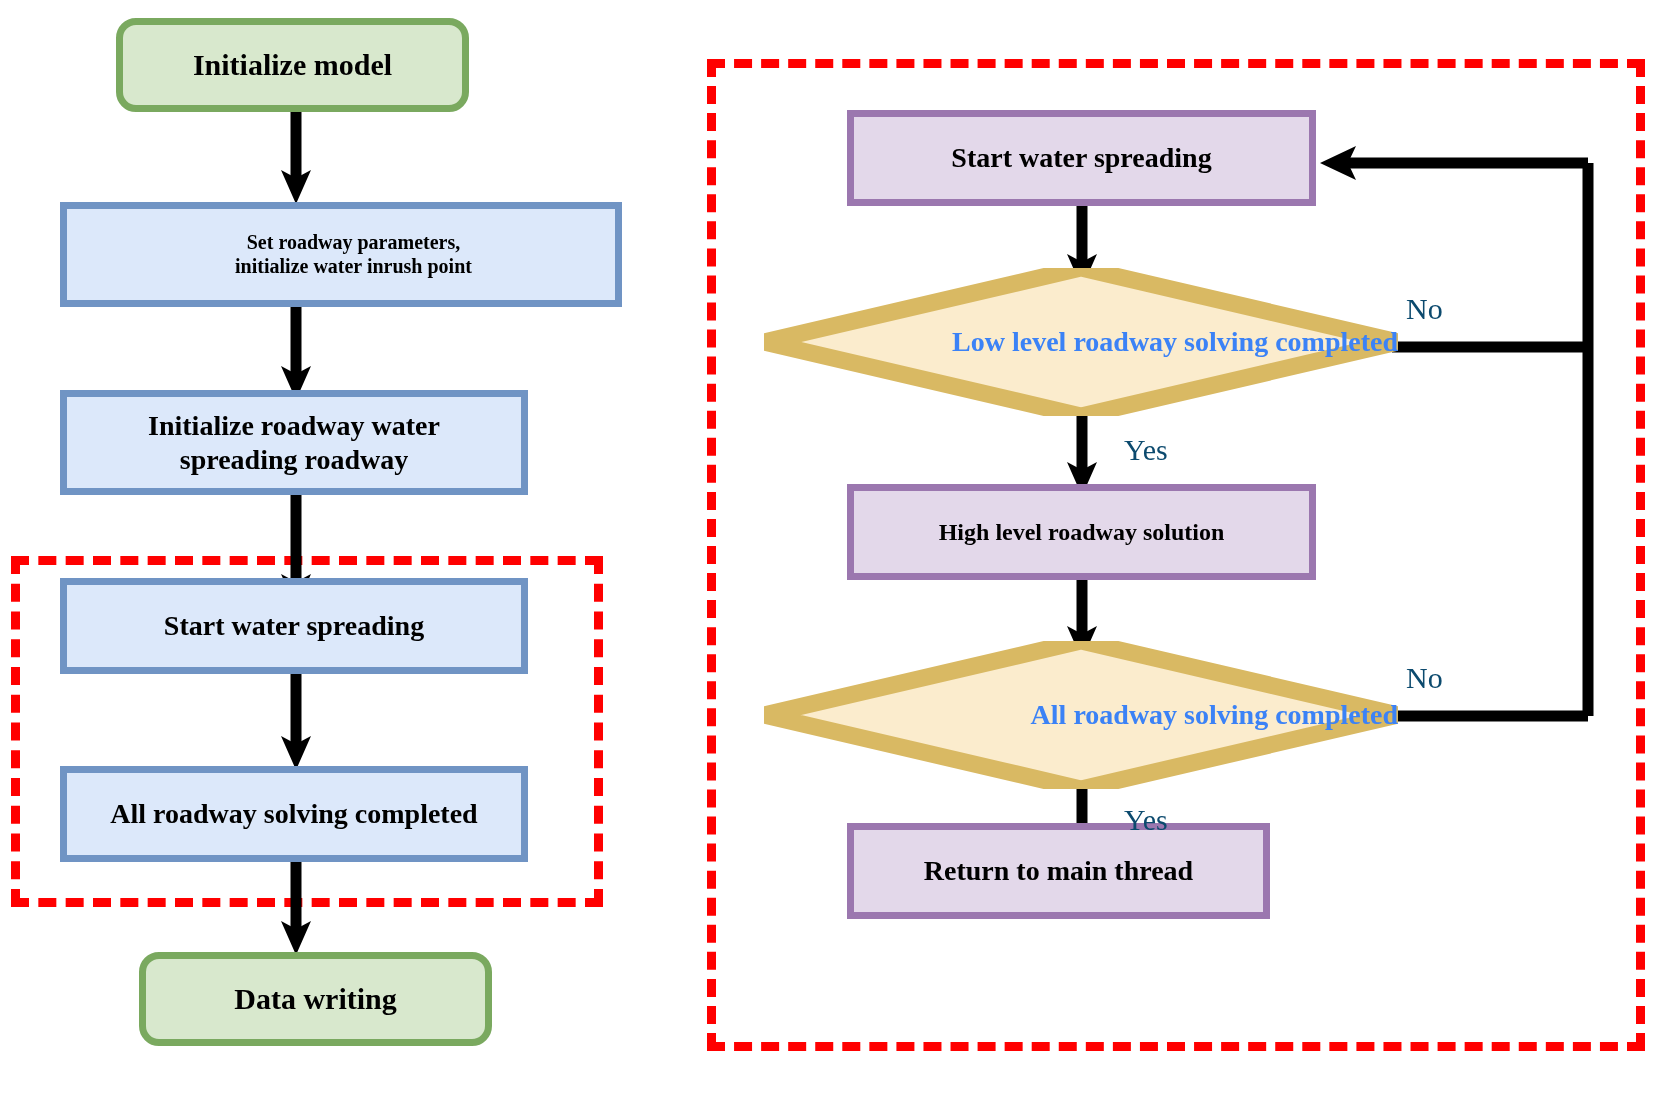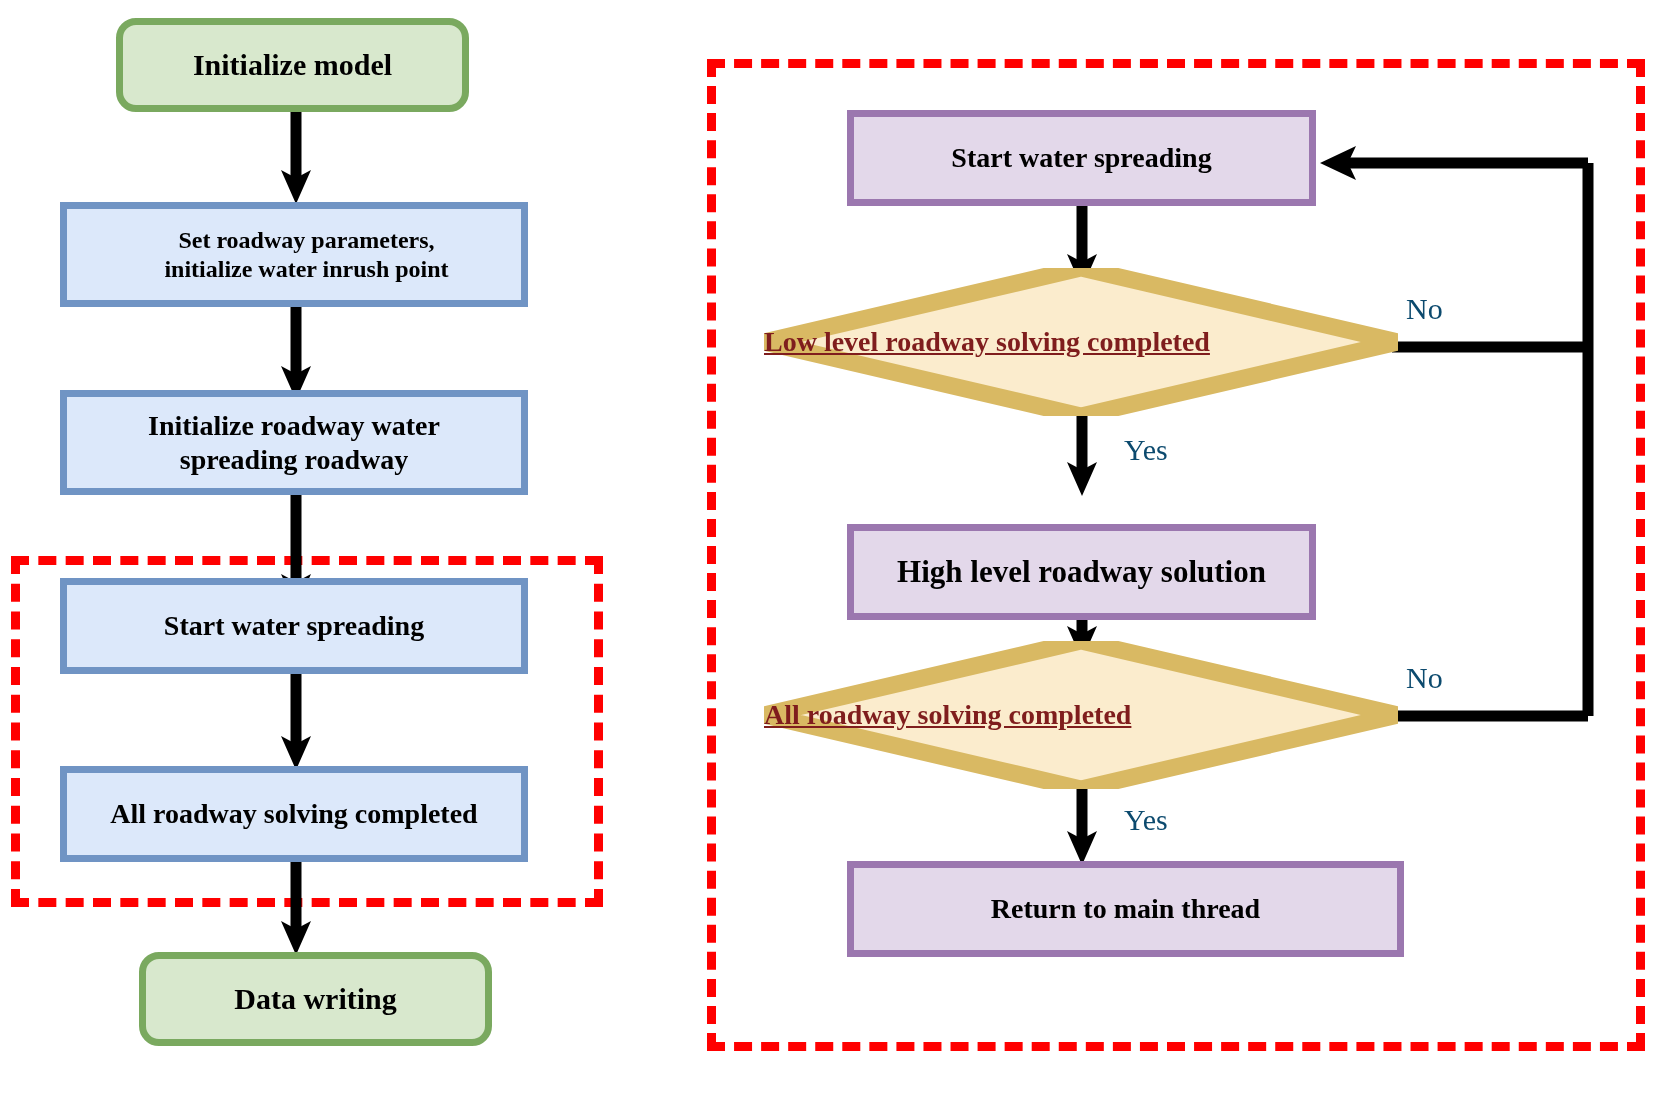--- a/index.html
+++ b/index.html
@@ -59,26 +59,25 @@
     display: block;
   }
   .diamond-label {
     position: absolute;
     left: 0;
     top: 0;
     width: 100%;
     height: 100%;
     display: flex;
     align-items: center;
-    justify-content: flex-start;
+    justify-content: flex-end;
     text-align: center;
     font-weight: bold;
-    color: #7f1d1d;
+    color: #3b82f6;
     pointer-events: none;
-    text-decoration: underline;
   }
 
   
   .dashed-group {
     position: absolute;
     box-sizing: border-box;
     border: 9px dashed #ff0000;
     background: transparent;
     z-index: 1;
   }
@@ -141,21 +140,21 @@
     <svg width="40" height="104" viewBox="0 0 40 104">
       <path d="M20,0 L20,76" stroke="#000" stroke-width="11" fill="none"></path>
       <path d="M20,102 L5,68 L20,76 L35,68 Z" fill="#000"></path>
     </svg>
   </div>
 
   <div class="node terminal" style="left:116px; top:18px; width:353px; height:94px; font-size:30px;">
     <span>Initialize model</span>
   </div>
 
-  <div class="node process-blue" style="left:60px; top:202px; width:468px; height:105px; font-size:24px; white-space:pre-line;padding-left:25px;">
+  <div class="node process-blue" style="left:60px; top:202px; width:562px; height:105px; font-size:20px; white-space:pre-line;padding-left:25px;">
     <span>Set roadway parameters,
 initialize water inrush point</span>
   </div>
 
   <div class="node process-blue" style="left:60px; top:390px; width:468px; height:105px; font-size:28px; white-space:pre-line;">
     <span>Initialize roadway water
 spreading roadway</span>
   </div>
 
   <div class="node process-blue" style="left:60px; top:578px; width:468px; height:96px; font-size:28px;">
@@ -219,34 +218,34 @@
 
   <div class="diamond-wrap" style="left:764px; top:268px; width:634px; height:148px;">
     <svg width="634" height="148" viewBox="0 0 634 148">
       <polygon points="317,0 634,74 317,148 0,74" fill="#fbeccd" stroke="#d9b963" stroke-width="17" stroke-linejoin="miter"></polygon>
     </svg>
     <div class="diamond-label" style="font-size:28px;">
       <span>Low level roadway solving completed</span>
     </div>
   </div>
 
-  <div class="node process-purple" style="left:847px; top:484px; width:469px; height:96px; font-size:31px;margin-top:40px;">
+  <div class="node process-purple" style="left:847px; top:484px; width:469px; height:96px; font-size:24px;">
     <span>High level roadway solution</span>
   </div>
 
   <div class="diamond-wrap" style="left:764px; top:641px; width:634px; height:148px;">
     <svg width="634" height="148" viewBox="0 0 634 148">
       <polygon points="317,0 634,74 317,148 0,74" fill="#fbeccd" stroke="#d9b963" stroke-width="17" stroke-linejoin="miter"></polygon>
     </svg>
     <div class="diamond-label" style="font-size:28px;">
       <span>All roadway solving completed</span>
     </div>
   </div>
 
-  <div class="node process-purple" style="left:847px; top:861px; width:557px; height:96px; font-size:28px;">
+  <div class="node process-purple" style="left:847px; top:823px; width:423px; height:96px; font-size:28px;">
     <span>Return to main thread</span>
   </div>
 
   <div class="edge-label" style="left:1406px; top:292px; font-size:30px;">No</div>
 
   <div class="edge-label" style="left:1124px; top:433px; font-size:30px;">Yes</div>
 
   <div class="edge-label" style="left:1406px; top:661px; font-size:30px;">No</div>
 
   <div class="edge-label" style="left:1124px; top:803px; font-size:30px;">Yes</div>

